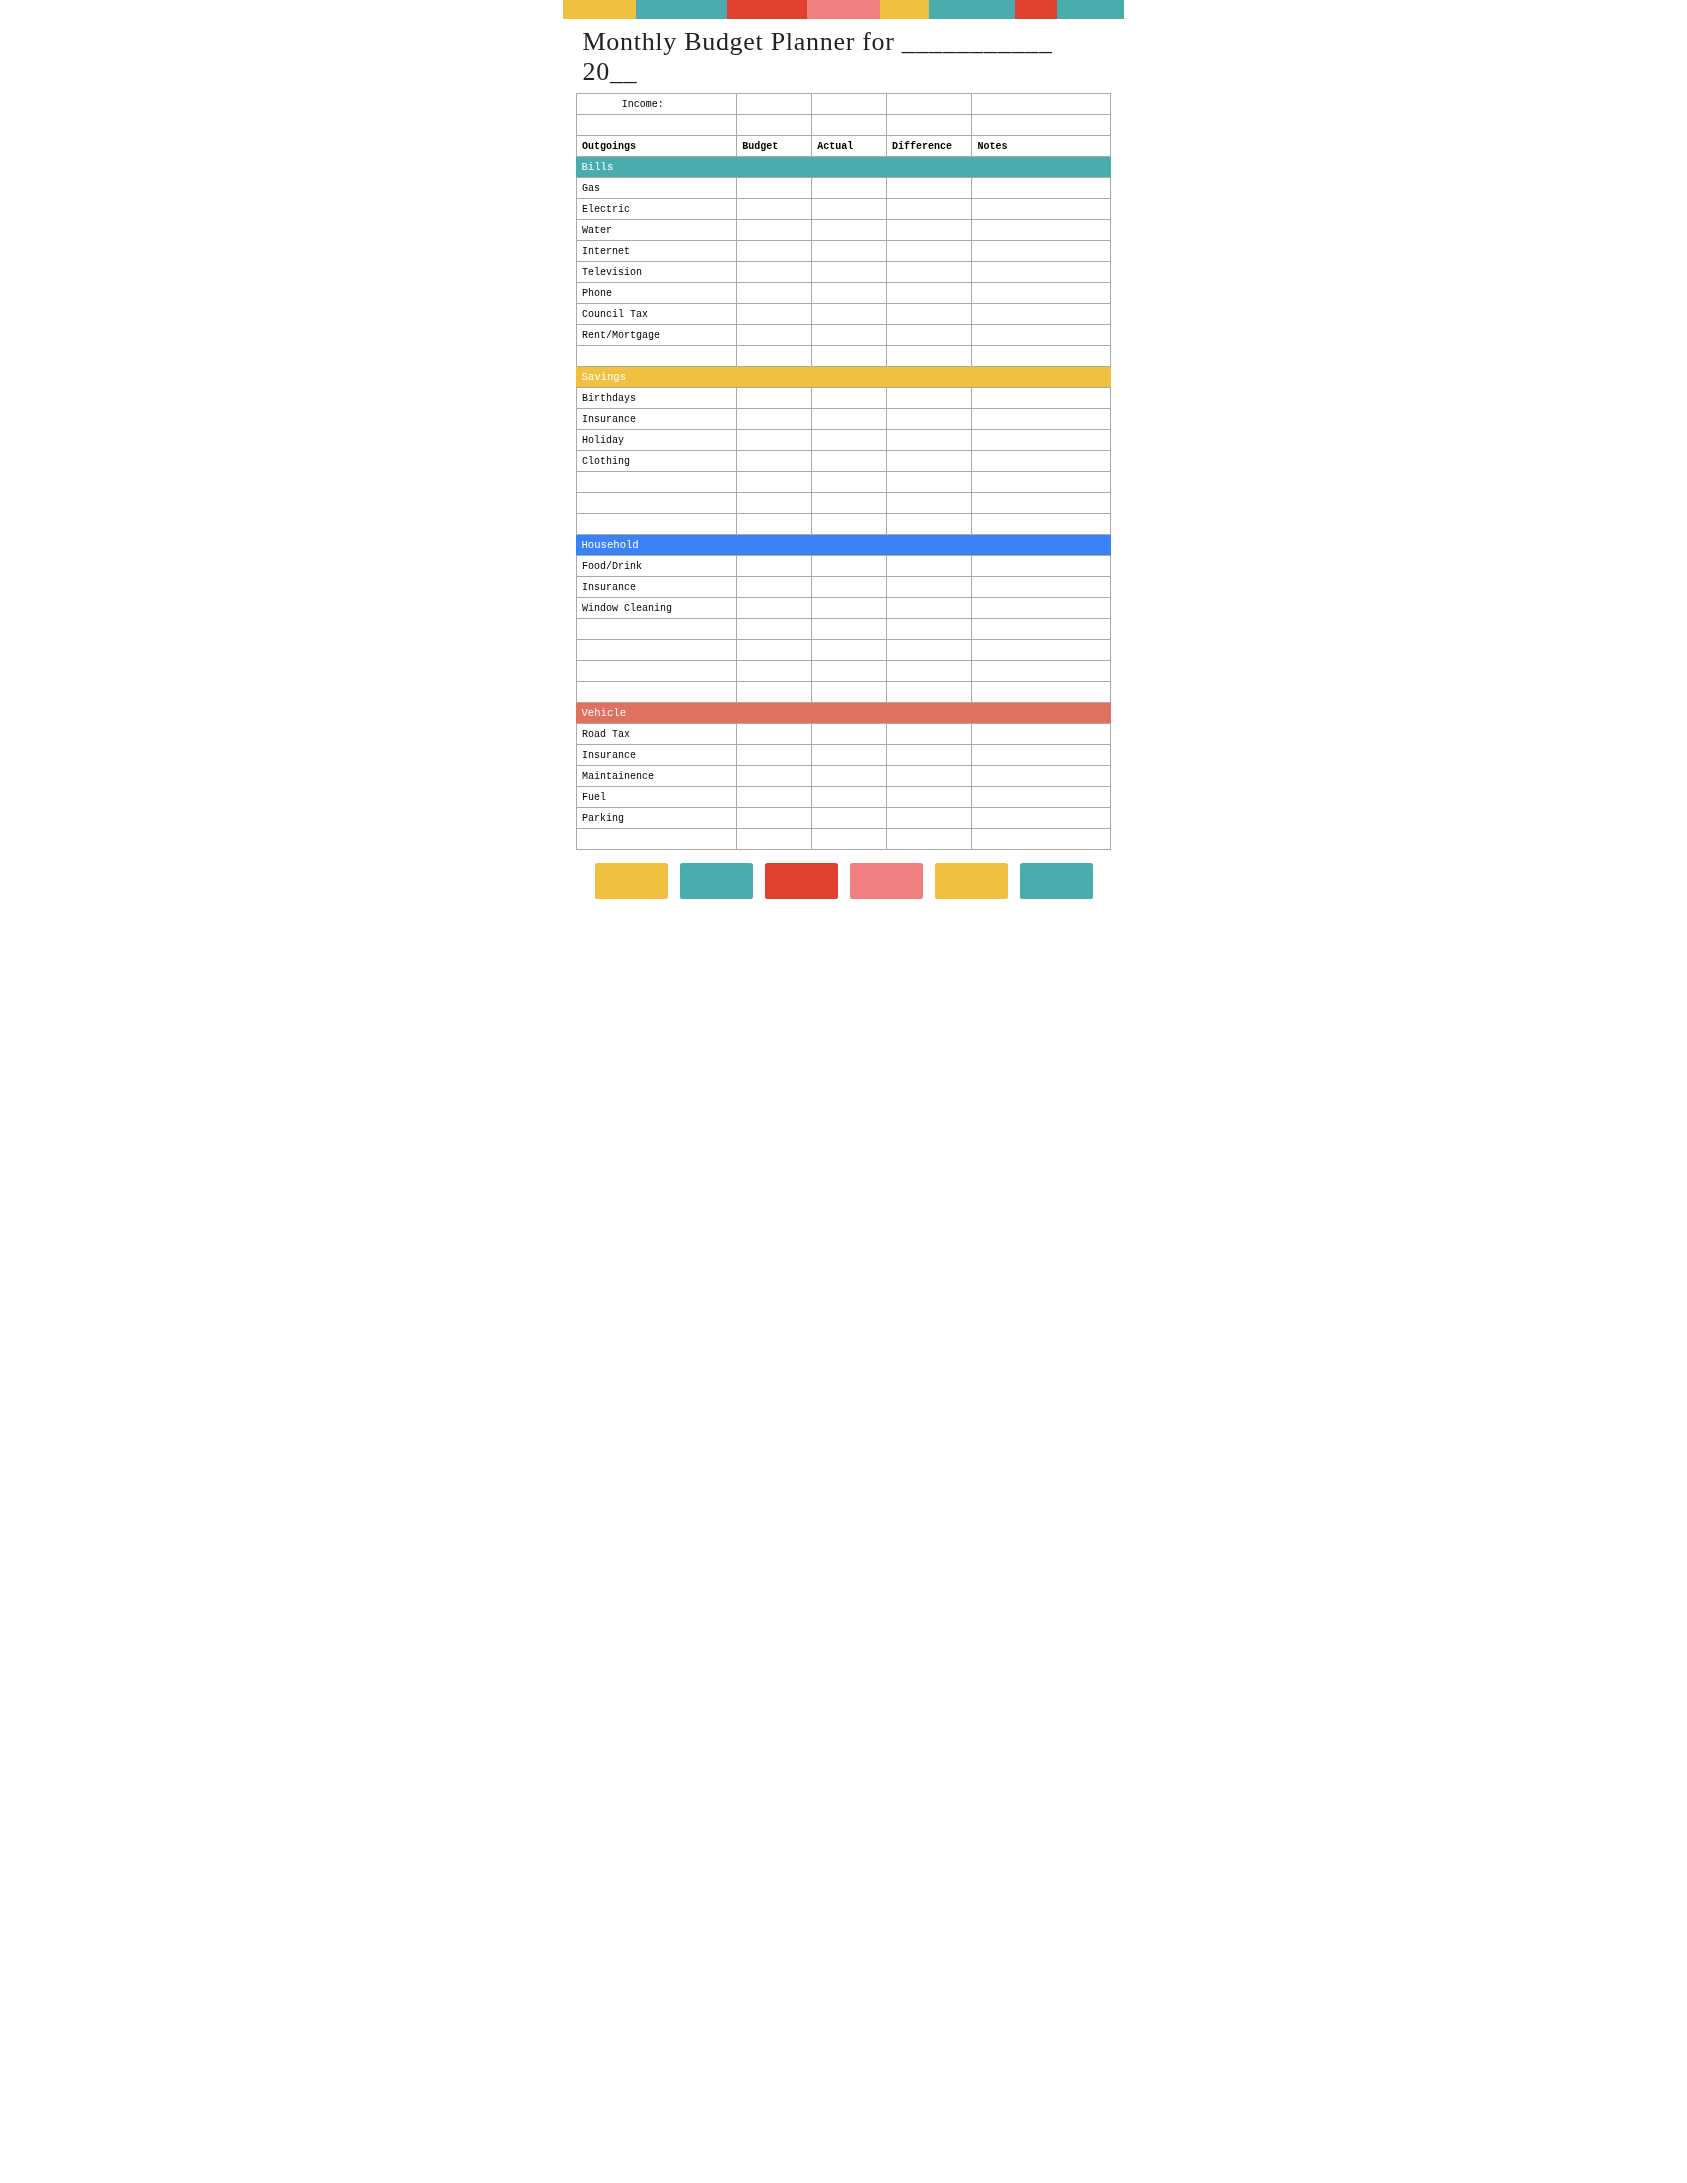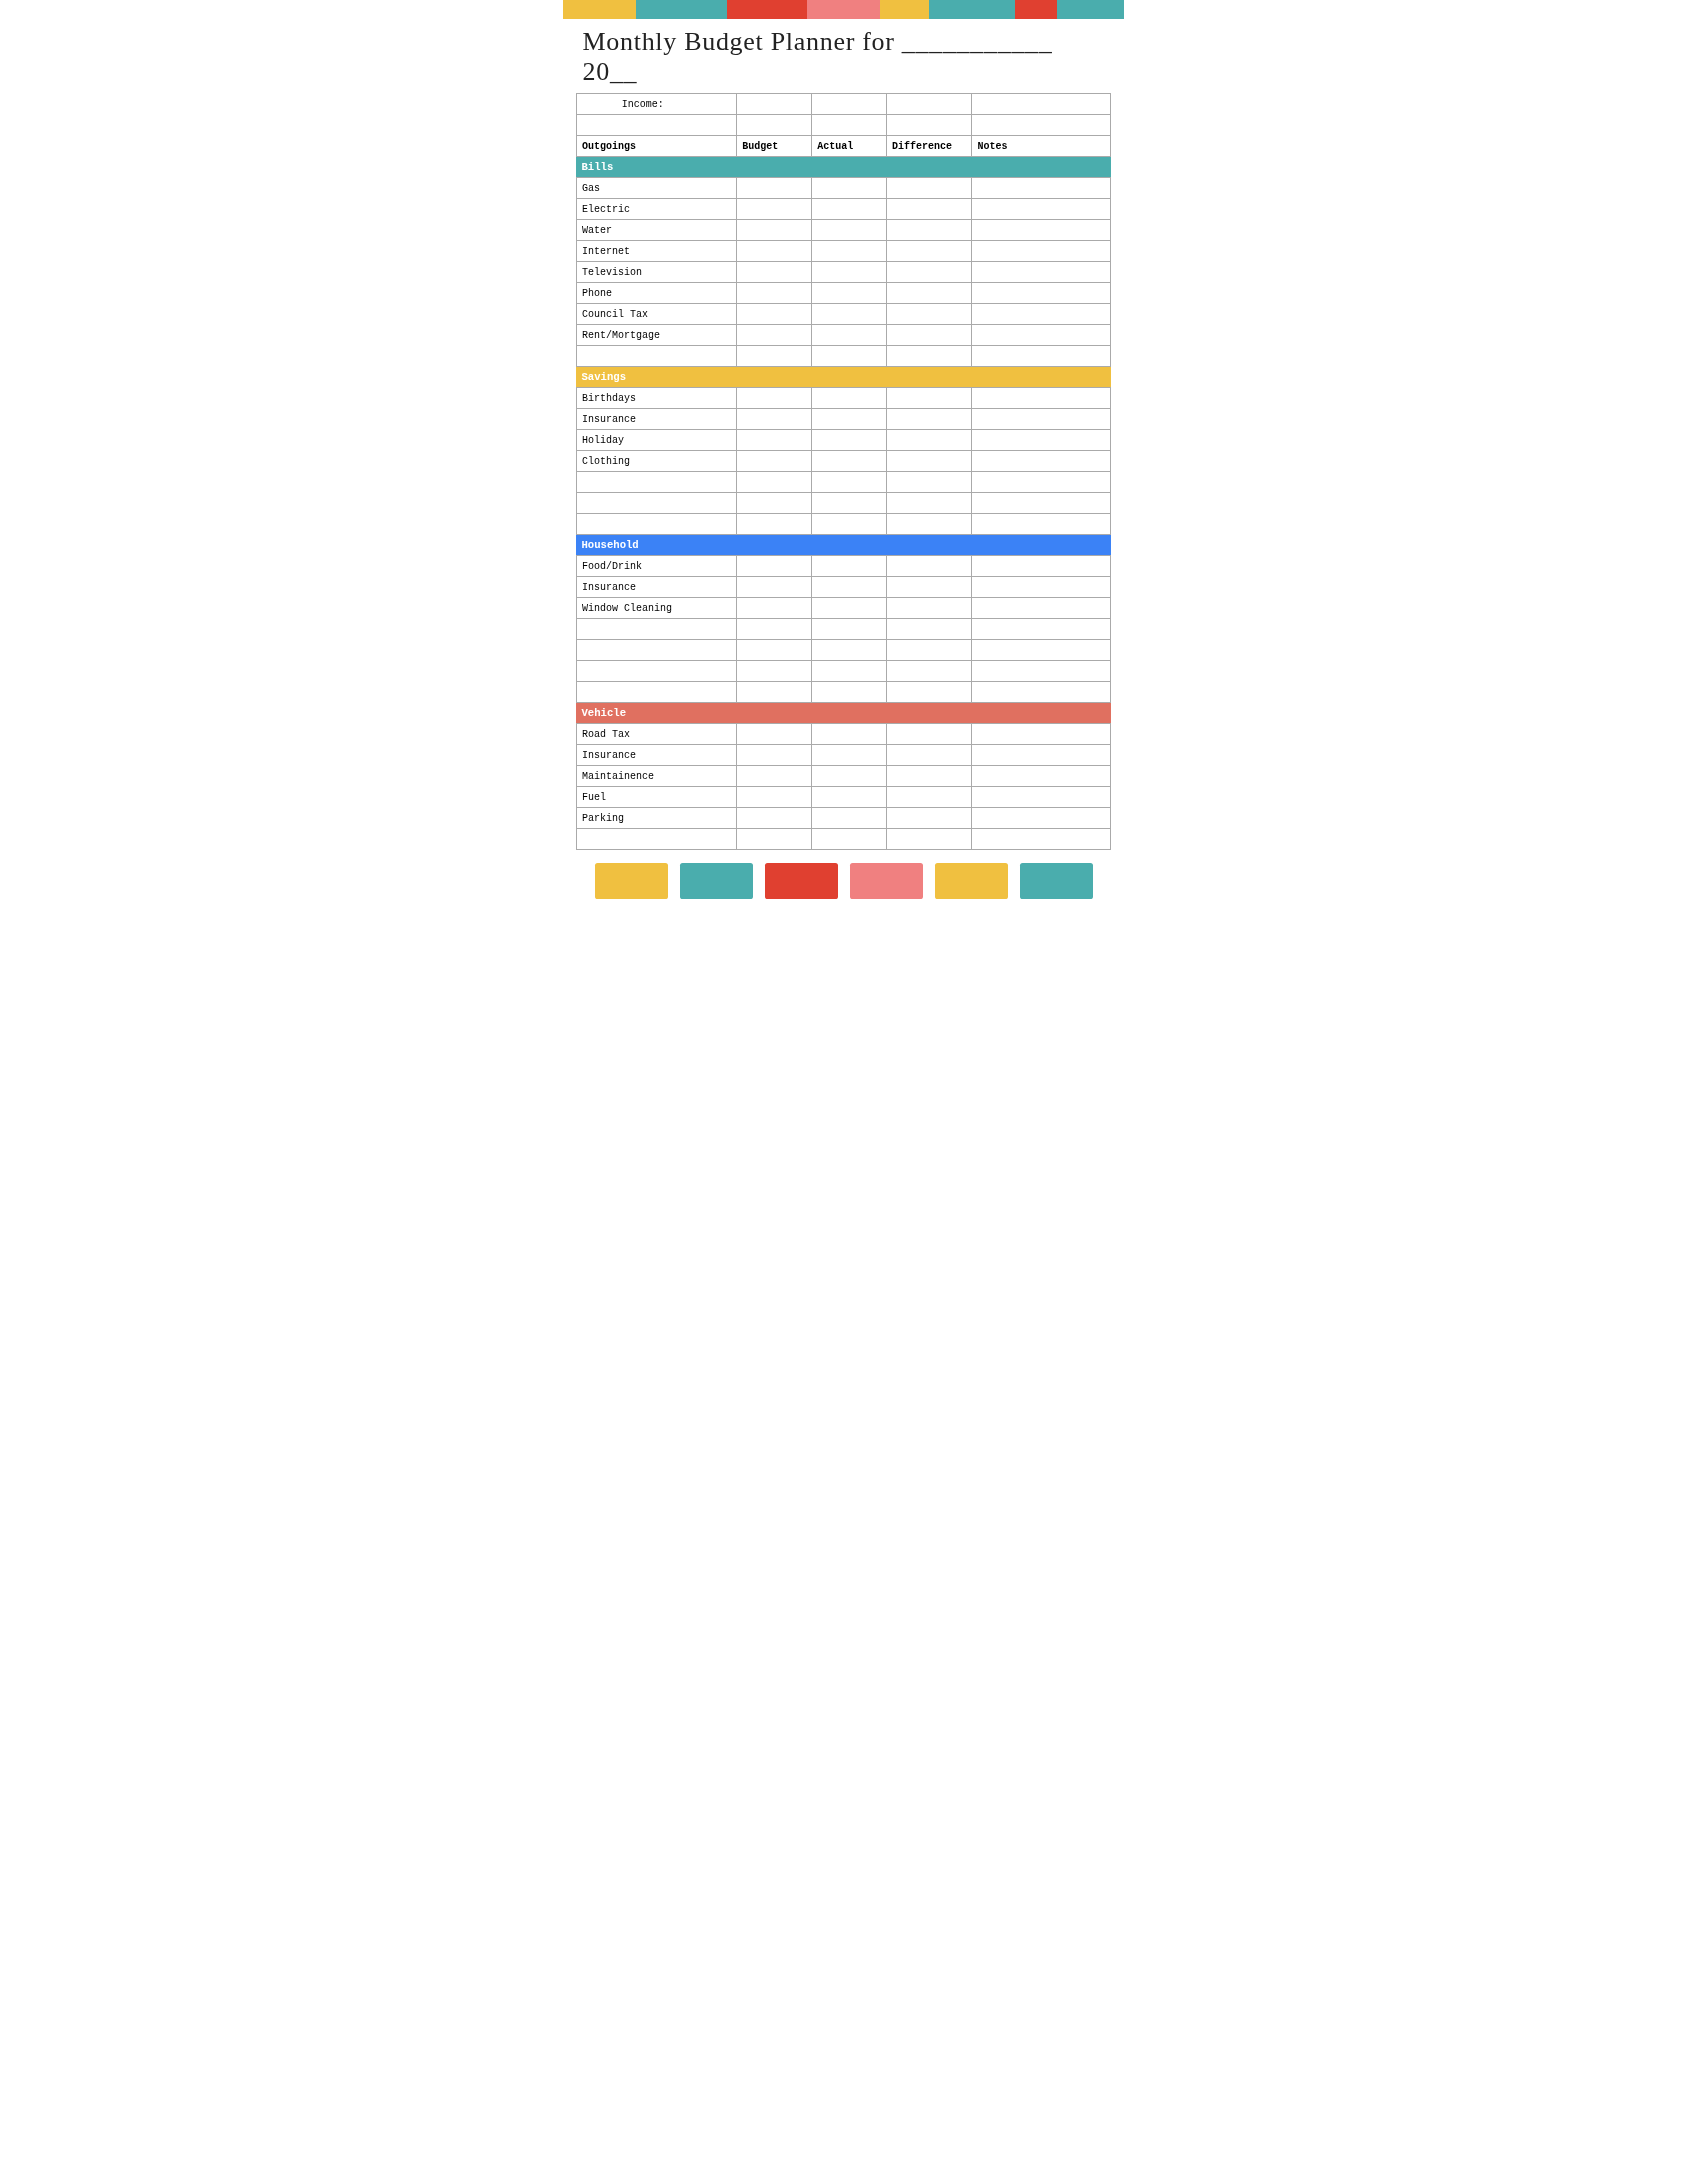--- a/index.html
+++ b/index.html
@@ -82,21 +82,21 @@
     }
 
     .empty-row td {
       border: 0.7px solid #aaa;
       height: 21px;
       background: #fff;
     }
 
     .section-header td {
       color: #fff;
-      font-weight: bold;
+      font-weight: normal;
       font-size: 10.6px;
       border: none;
       padding: 4px 5.3px;
     }
 
     .section-bills { background-color: #4AADAD; }
     .section-savings { background-color: #F0C040; color: #fff; margin-left: 36px; }
     .section-household { background-color: #3b82f6; }
     .section-vehicle { background-color: #E07060; }
 

